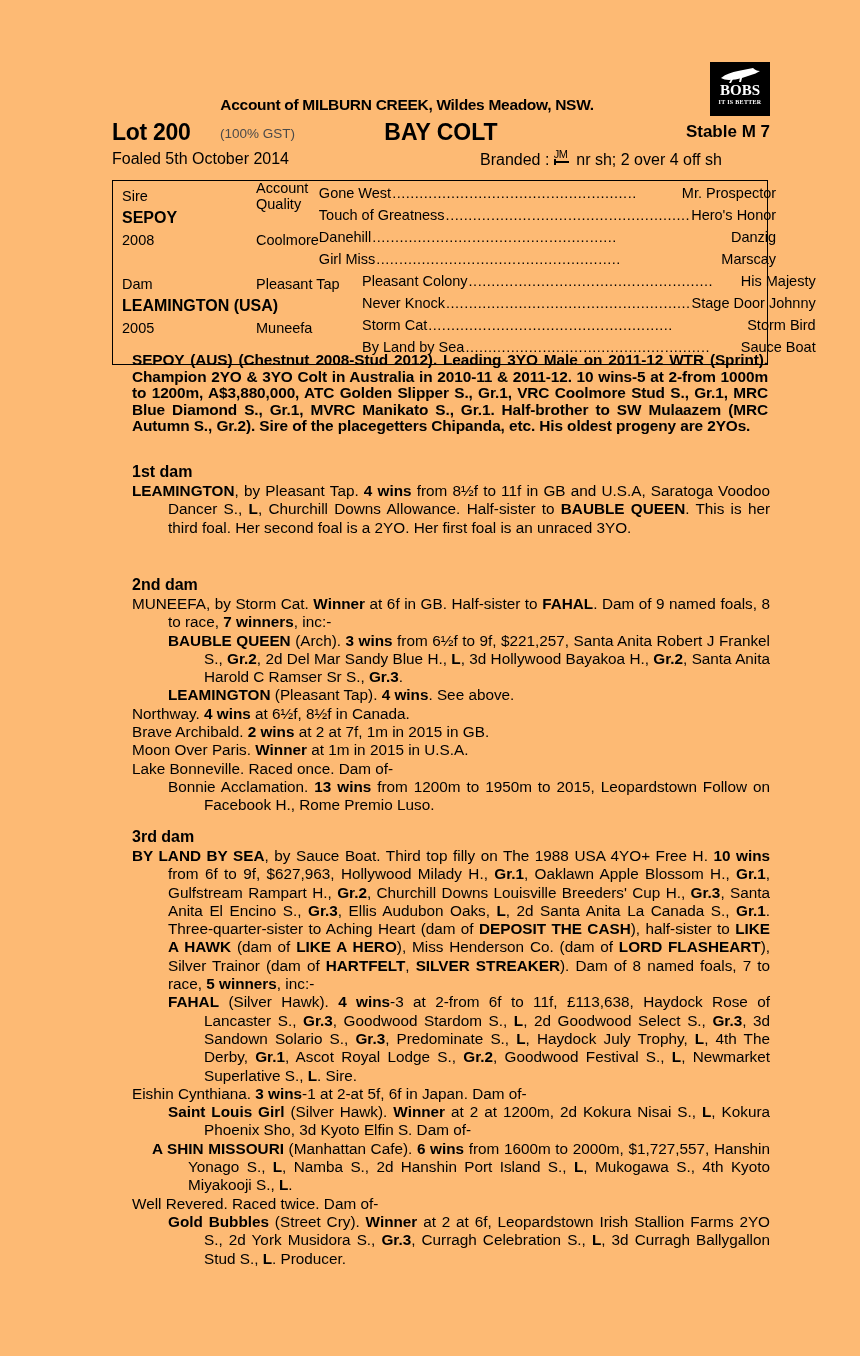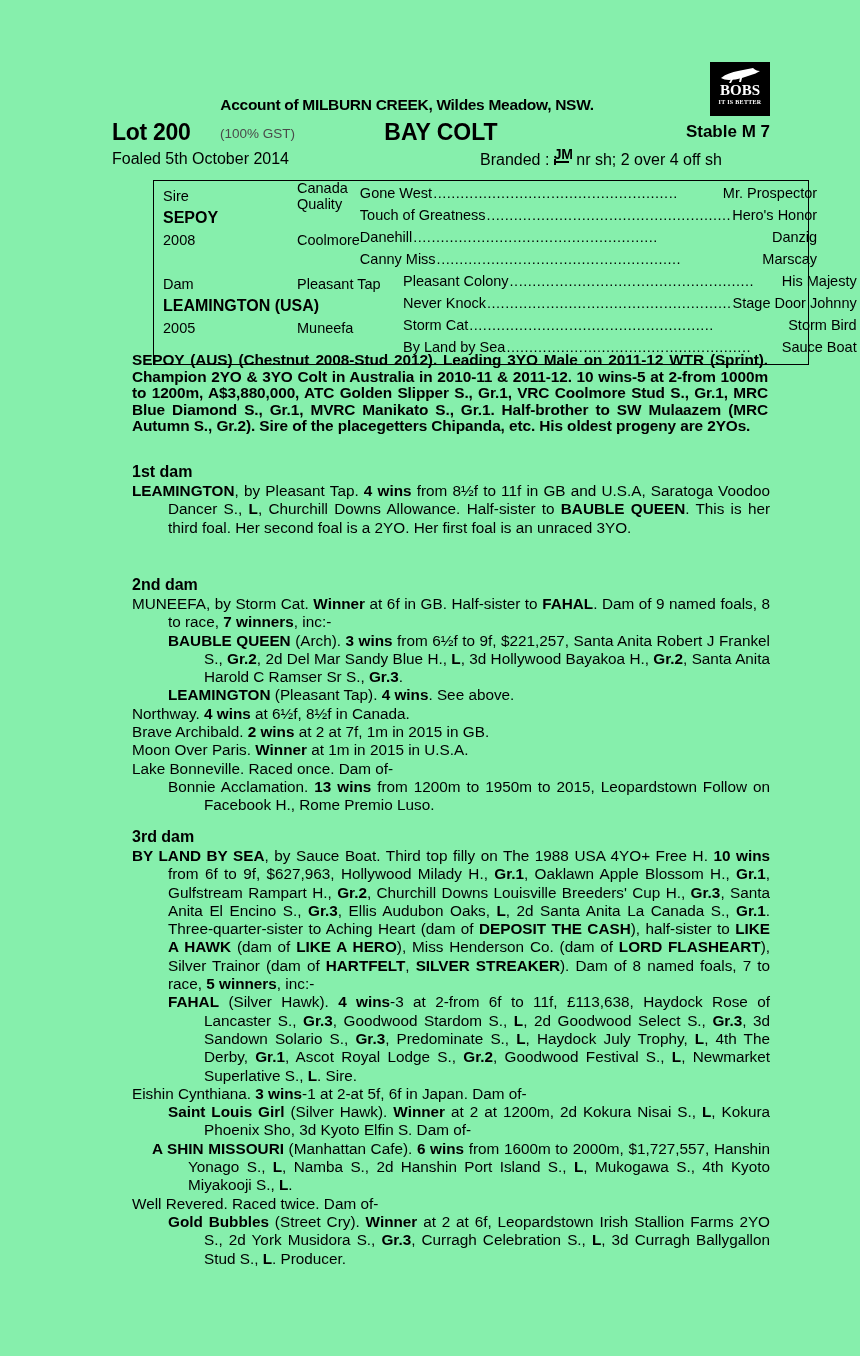--- a/index.html
+++ b/index.html
@@ -8,21 +8,21 @@
     background: #ffffff;
   }
   body {
     font-family: "Liberation Sans", sans-serif;
     color: #000000;
   }
   #page {
     position: relative;
     width: 860px;
     height: 1356px;
-    background: #86efac;
+    background: #fdba74;
     overflow: hidden;
     box-sizing: border-box;
   }
   .sheet {
     position: absolute;
     left: 112px;
     top: 0;
     width: 658px;
   }
 
@@ -130,22 +130,22 @@
   .brand-mark {
     display: inline-block;
     vertical-align: -2px;
     width: 18px;
     height: 17px;
     position: relative;
   }
   .brand-mark .bm-letters {
     position: absolute;
     left: 0; top: -1px;
-    font-size: 14px;
-    font-weight: bold;
+    font-size: 11px;
+    font-weight: normal;
     letter-spacing: -0.5px;
     line-height: 11px;
   }
   .brand-mark .bm-bar {
     position: absolute;
     left: 1px;
     top: 11px;
     width: 14px;
     height: 2px;
     background: #000;
@@ -161,21 +161,20 @@
 
   
   .ped-table {
     position: absolute;
     left: 0;
     top: 180px;
     width: 656px;
     border: 1.3px solid #000;
     box-sizing: border-box;
     padding: 4px 4px 3px 0;
-    margin-left: 41px;
   }
   .ped-grid {
     display: flex;
     width: 100%;
     box-sizing: border-box;
   }
   .ped-left {
     width: 372px;
     box-sizing: border-box;
     padding-left: 9px;
@@ -289,21 +288,21 @@
         </span>
         <span>nr sh; 2 over 4 off sh</span>
       </div>
     </div>
 
     <div class="ped-table">
       <div class="ped-grid">
         <div class="ped-left">
           <div class="ped-row">
             <span class="lbl">Sire</span>
-            <span class="val">Canada Quality</span>
+            <span class="val">Account Quality</span>
           </div>
           <div class="ped-row strong">
             <span class="lbl">SEPOY</span>
             <span class="val"></span>
           </div>
           <div class="ped-row">
             <span class="lbl">2008</span>
             <span class="val">Coolmore</span>
           </div>
           <div class="ped-row">
@@ -321,21 +320,21 @@
             <span class="lname">Touch of Greatness</span>
             <span class="ldots">......................................................</span>
             <span class="lval">Hero's Honor</span>
           </div>
           <div class="leader-row">
             <span class="lname">Danehill</span>
             <span class="ldots">......................................................</span>
             <span class="lval">Danzig</span>
           </div>
           <div class="leader-row">
-            <span class="lname">Canny Miss</span>
+            <span class="lname">Girl Miss</span>
             <span class="ldots">......................................................</span>
             <span class="lval">Marscay</span>
           </div>
         </div>
       </div>
 
       <div class="ped-grid">
         <div class="ped-left">
           <div class="ped-row">
             <span class="lbl">Dam</span>

